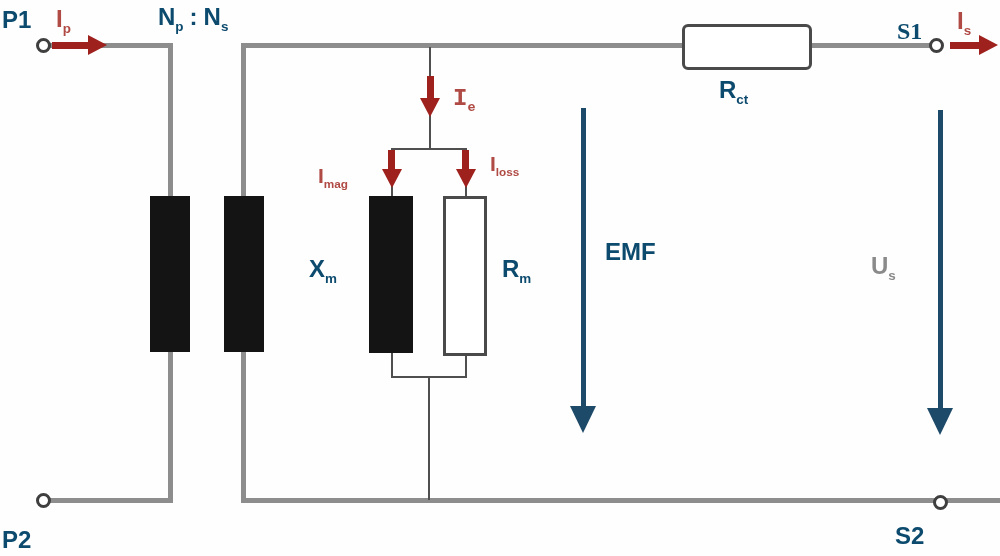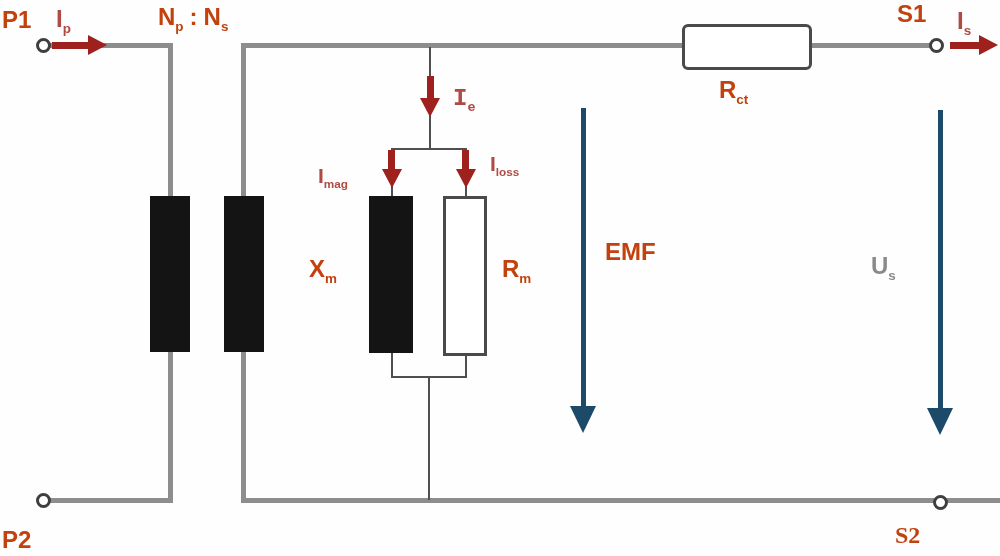--- a/index.html
+++ b/index.html
@@ -4,21 +4,21 @@
 <style>
   html,body{margin:0;padding:0;background:#fff;}
   .canvas{position:relative;width:1000px;height:556px;background:#fefefe;overflow:hidden;
           font-family:"Liberation Sans",sans-serif;}
   .wire{position:absolute;background:#8d8d8d;}
   .thin{position:absolute;background:#4f4f4f;}
   .terminal{position:absolute;width:9px;height:9px;border:3px solid #3f3f3f;border-radius:50%;background:#fff;z-index:4;}
   .winding{position:absolute;background:#141414;z-index:2;}
   .box{position:absolute;background:#fff;border:3px solid #4a4a4a;z-index:2;}
   .rct-box{border-radius:6px;}
-  .lbl{position:absolute;font-size:24px;font-weight:700;color:#c2410c;z-index:5;white-space:nowrap;}
+  .lbl{position:absolute;font-size:24px;font-weight:700;color:#0c4a6e;z-index:5;white-space:nowrap;}
   .lbl sub{font-size:0.56em;}
   .red{color:#b04a44;}
   .lt{color:#8a8a8a;}
   .sm{font-size:21px;}
   .sep{margin:0 6px;}
   .aline{position:absolute;background:#9e211d;z-index:3;}
   .ahead-r{position:absolute;width:0;height:0;border-top:10px solid transparent;
            border-bottom:10px solid transparent;border-left:19px solid #9e211d;z-index:3;}
   .ahead-d{position:absolute;width:0;height:0;border-left:10px solid transparent;
            border-right:10px solid transparent;border-top:19px solid #9e211d;z-index:3;}
@@ -74,22 +74,22 @@
   <div class="ahead-d" style="left:456px;top:169px;"></div>
 
   <div class="bline" style="left:581px;top:108px;width:5px;height:300px;"></div>
   <div class="bhead-d" style="left:570px;top:406px;"></div>
 
   <div class="bline" style="left:938px;top:110px;width:5px;height:300px;"></div>
   <div class="bhead-d" style="left:927px;top:408px;"></div>
 
   <div class="lbl" style="left:2px;top:6px;">P1</div>
   <div class="lbl" style="left:2px;top:526px;">P2</div>
-  <div class="lbl" style="left:897px;top:0;">S1</div>
-  <div class="lbl" style="left:895px;top:522px;font-family:Liberation Serif, serif;">S2</div>
+  <div class="lbl" style="left:897px;top:18px;font-family:Liberation Serif, serif;">S1</div>
+  <div class="lbl" style="left:895px;top:522px;">S2</div>
 
   <div class="lbl" style="left:158px;top:3px;"><span>N</span><sub>p</sub><span class="sep">:</span><span>N</span><sub>s</sub></div>
 
   <div class="lbl red" style="left:56px;top:5px;"><span>I</span><sub>p</sub></div>
   <div class="lbl red" style="left:957px;top:7px;"><span>I</span><sub>s</sub></div>
   <div class="lbl red" style="left:453px;top:85px;font-family:Liberation Mono, monospace;"><span>I</span><sub>e</sub></div>
   <div class="lbl red sm" style="left:318px;top:152px;margin-top:12px;"><span>I</span><sub>mag</sub></div>
   <div class="lbl red sm" style="left:490px;top:152px;"><span>I</span><sub>loss</sub></div>
 
   <div class="lbl" style="left:309px;top:255px;"><span>X</span><sub>m</sub></div>

